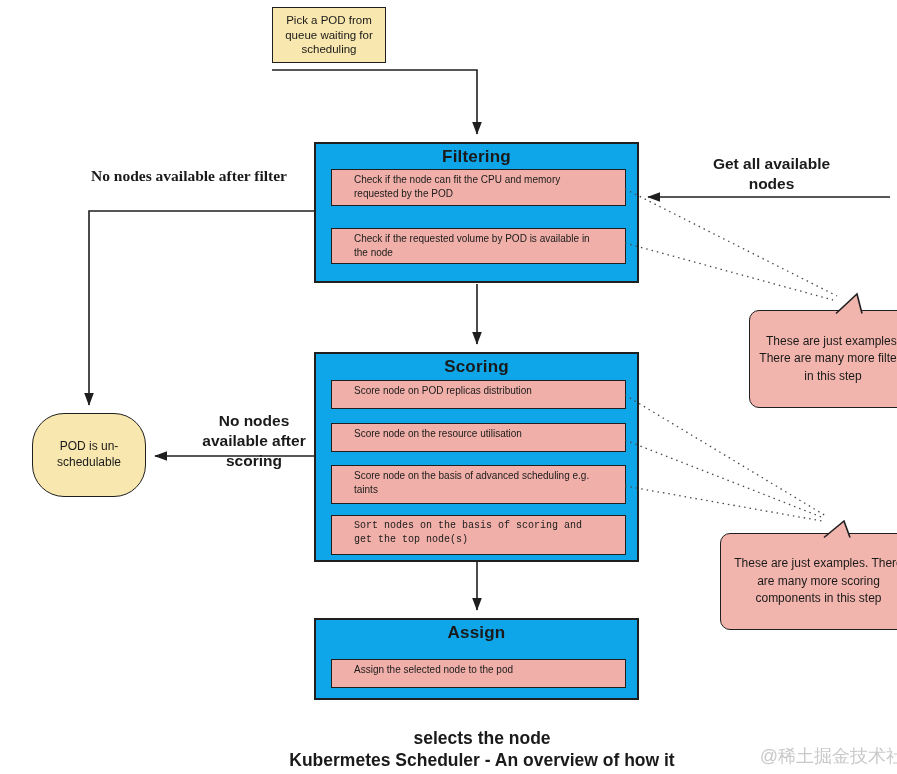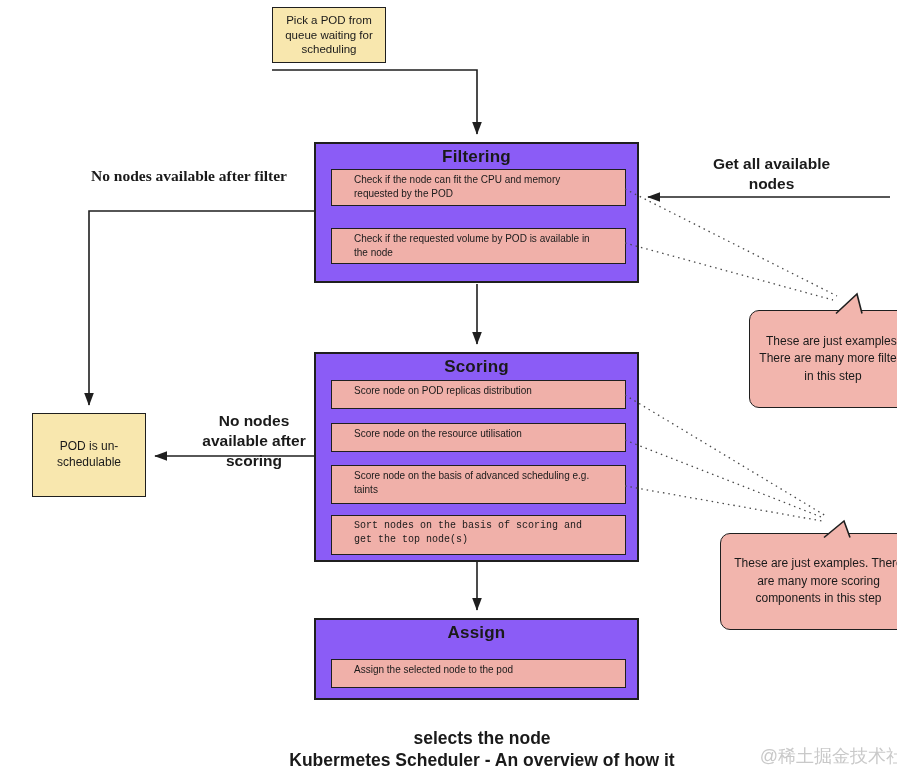--- a/index.html
+++ b/index.html
@@ -22,21 +22,21 @@
     justify-content: center;
     text-align: center;
     font-size: 11.5px;
     line-height: 1.3;
     padding: 2px 4px;
   }
   .node-yellow { background: var(--node-yellow); }
 
   .stage {
     position: absolute;
-    background: #8b5cf6;
+    background: #0ea5e9;
     border: 2px solid var(--border);
   }
   .stage-title {
     text-align: center;
     font-weight: bold;
     font-size: 17px;
     margin-top: 3px;
     letter-spacing: 0.2px;
   }
   .item {
@@ -124,21 +124,21 @@
     <div class="item" style="top:69px; height:29px;">Score node on the resource utilisation</div>
     <div class="item" style="top:111px; height:39px;">Score node on the basis of advanced scheduling e.g. taints</div>
     <div class="item" style="top:161px; height:40px;font-family:Liberation Mono, monospace;">Sort nodes on the basis of scoring and get the top node(s)</div>
   </div>
 
   <div class="stage" style="left:287px; top:618px; width:325px; height:82px;">
     <div class="stage-title">Assign</div>
     <div class="item" style="top:39px; height:29px;">Assign the selected node to the pod</div>
   </div>
 
-  <div class="node node-yellow" style="left:5px; top:413px; width:114px; height:84px; font-size:12px;">POD is un-schedulable</div>
+  <div class="node node-yellow" style="left:5px; top:413px; width:114px; height:84px; font-size:12px;border-radius:32px;">POD is un-schedulable</div>
 
   <div class="edge-label" style="left:62px; top:166px; width:200px;font-family:Liberation Serif, serif;">No nodes available after filter</div>
   <div class="edge-label" style="left:118px; top:411px; width:170px;padding-left:48px;">No nodes available after scoring</div>
   <div class="edge-label" style="left:662px; top:154px; width:165px;">Get all available nodes</div>
 
   <div class="bubble" style="left:722px; top:310px; width:168px; height:98px;">These are just examples. There are many more filters in this step</div>
   <div class="bubble" style="left:693px; top:533px; width:197px; height:97px;">These are just examples. There are many more scoring components in this step</div>
 
   <div class="caption">
     <div>selects the node</div>

